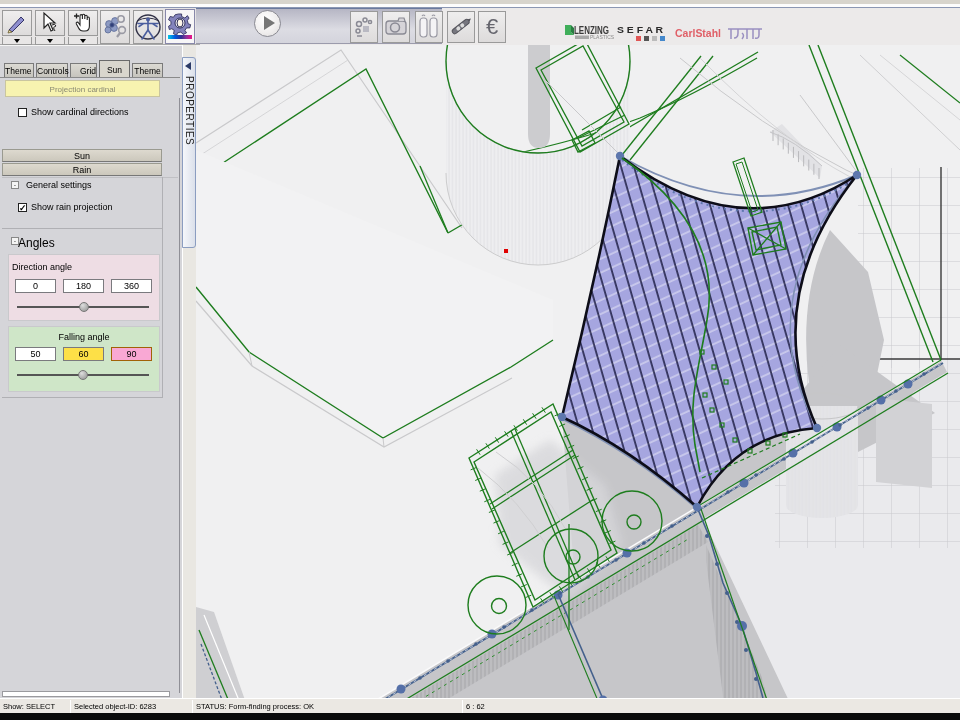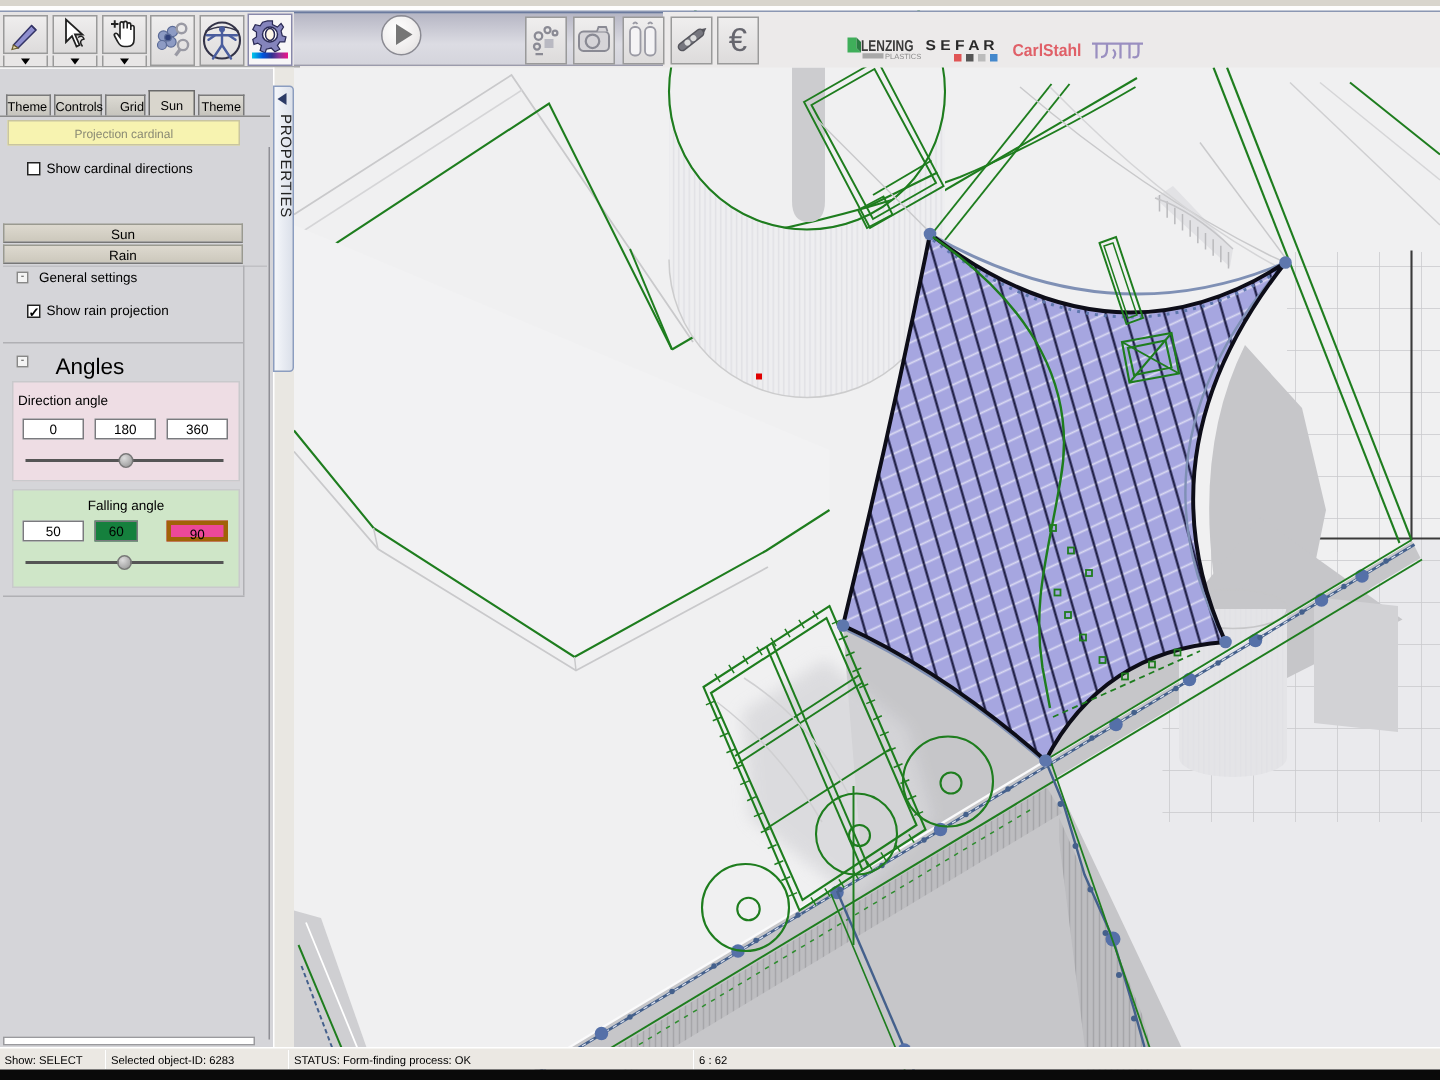--- a/index.html
+++ b/index.html
@@ -385,33 +385,33 @@
 <div class="abs" style="left:31px;top:107px;font-size:9px;color:#000">Show cardinal directions</div>
 <div class="abs" style="left:2px;top:149px;width:160px;height:13px;background:linear-gradient(#ddd9cf,#ccc8bc);border:1px solid #9a9a90;border-bottom-color:#777;font-size:9px;text-align:center;padding-top:1px">Sun</div>
 <div class="abs" style="left:2px;top:163px;width:160px;height:13px;background:linear-gradient(#ddd9cf,#ccc8bc);border:1px solid #9a9a90;border-bottom-color:#777;font-size:9px;text-align:center;padding-top:1px">Rain</div>
 <div class="abs" style="left:11px;top:181px;width:8px;height:8px;background:#f4f4f4;border:1px solid #888;font-size:7px;line-height:6px;text-align:center;color:#333">-</div>
 <div class="abs" style="left:26px;top:180px;font-size:9px">General settings</div>
 <div class="abs" style="left:2px;top:177px;width:176px;height:1px;background:#c0c0c4"></div>
 <div class="abs" style="left:18px;top:203px;width:9px;height:9px;background:#fff;border:1.5px solid #222;font-size:9px;line-height:8px;font-weight:bold;text-align:center">✓</div>
 <div class="abs" style="left:31px;top:202px;font-size:9px;color:#000">Show rain projection</div>
 <div class="abs" style="left:2px;top:228px;width:160px;height:1px;background:#b0b0b4"></div>
 <div class="abs" style="left:11px;top:237px;width:8px;height:8px;background:#f4f4f4;border:1px solid #888;font-size:7px;line-height:6px;text-align:center;color:#333">-</div>
-<div class="abs" style="left:37px;top:236px;font-size:15px">Angles</div>
+<div class="abs" style="left:18px;top:236px;font-size:12px">Angles</div>
 <div class="abs" style="left:8px;top:254px;width:152px;height:67px;background:#eedde4;border:1px solid #c9c9cc"></div>
 <div class="abs" style="left:12px;top:262px;font-size:9px">Direction angle</div>
 <div class="abs" style="left:15px;top:279px;width:41px;height:14px;background:#fff;border:1px solid #7a7a7e;font-size:9px;text-align:center;padding-top:1px">0</div>
 <div class="abs" style="left:63px;top:279px;width:41px;height:14px;background:#fff;border:1px solid #7a7a7e;font-size:9px;text-align:center;padding-top:1px">180</div>
 <div class="abs" style="left:111px;top:279px;width:41px;height:14px;background:#fff;border:1px solid #7a7a7e;font-size:9px;text-align:center;padding-top:1px">360</div>
 <div class="abs" style="left:17px;top:306px;width:132px;height:2px;background:#555"></div>
 <div class="abs" style="left:79px;top:302px;width:10px;height:10px;border-radius:50%;background:radial-gradient(circle at 35% 30%,#ddd,#909090);border:1px solid #777"></div>
 <div class="abs" style="left:8px;top:326px;width:152px;height:66px;background:#cfe6c8;border:1px solid #c9c9cc"></div>
 <div class="abs" style="left:8px;top:332px;width:152px;font-size:9px;text-align:center">Falling angle</div>
 <div class="abs" style="left:15px;top:347px;width:41px;height:14px;background:#fff;border:1px solid #7a7a7e;font-size:9px;text-align:center;padding-top:1px">50</div>
-<div class="abs" style="left:63px;top:347px;width:29px;height:14px;background:#15803d;border:1px solid #7a7a7e;font-size:9px;text-align:center;padding-top:1px">60</div>
-<div class="abs" style="left:111px;top:347px;width:41px;height:14px;background:#ec4899;border:3px solid #a16207;font-size:9px;text-align:center;padding-top:1px">90</div>
+<div class="abs" style="left:63px;top:347px;width:41px;height:14px;background:#fde047;border:1px solid #7a7a7e;font-size:9px;text-align:center;padding-top:1px">60</div>
+<div class="abs" style="left:111px;top:347px;width:41px;height:14px;background:#f9a8d4;border:1px solid #a16207;font-size:9px;text-align:center;padding-top:1px">90</div>
 <div class="abs" style="left:17px;top:374px;width:132px;height:2px;background:#555"></div>
 <div class="abs" style="left:78px;top:370px;width:10px;height:10px;border-radius:50%;background:radial-gradient(circle at 35% 30%,#ddd,#909090);border:1px solid #777"></div>
 <div class="abs" style="left:162px;top:177px;width:1px;height:220px;background:#b0b0b4"></div>
 <div class="abs" style="left:2px;top:397px;width:161px;height:1px;background:#b0b0b4"></div>
 
 <div class="abs" style="left:182px;top:45px;width:14px;height:653px;background:#e9e7e2;border-left:1px solid #fff"></div>
 <div class="abs" style="left:182px;top:57px;width:14px;height:191px;background:linear-gradient(90deg,#f5f7fb,#dbe0ea);border:1px solid #8b9dc0;border-radius:0 3px 3px 0"></div>
 <div class="abs" style="left:185px;top:62px;width:0;height:0;border-top:4px solid transparent;border-bottom:4px solid transparent;border-right:6px solid #2b3a66"></div>
 <div class="abs" style="left:183px;top:76px;width:13px;height:170px;writing-mode:vertical-rl;font-size:10px;color:#222;letter-spacing:0.5px;line-height:13px">PROPERTIES</div>
 

